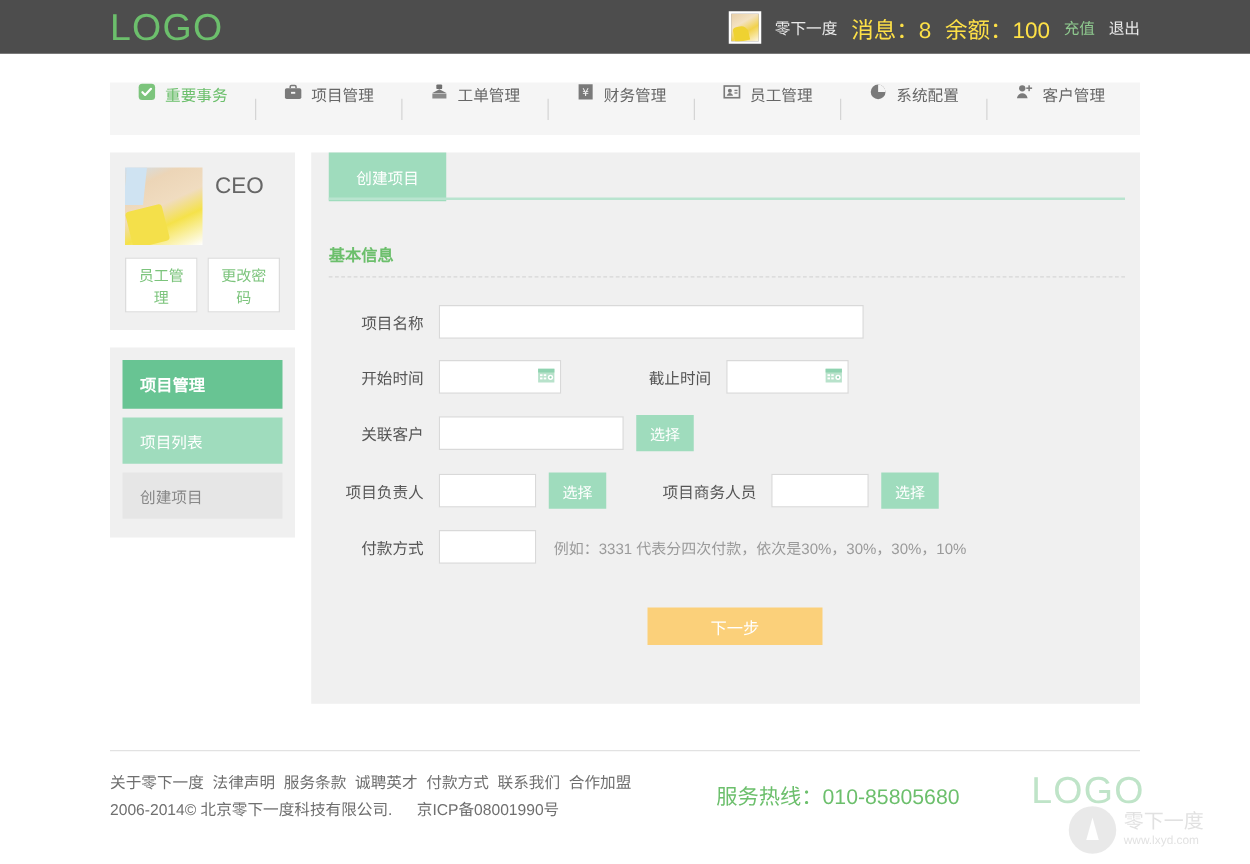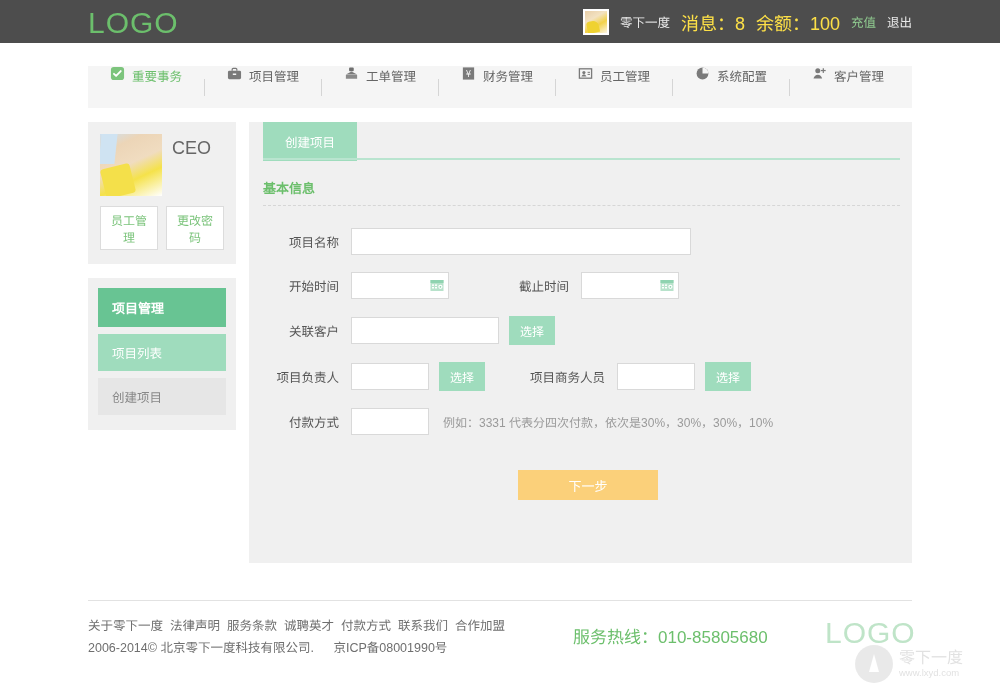--- a/index.html
+++ b/index.html
@@ -116,21 +116,21 @@
   .tab {
     display: inline-block; background: #9fdcbd; color: #ffffff;
     font-size: 12.5px; padding: 10px 22px; cursor: pointer;
   }
   .tab-underline {
     position: absolute; left: 14px; right: 12px; bottom: 0;
     height: 2px; background: #b9e4cf;
   }
   .section-title {
     color: #6cbf6c; font-size: 13px; font-weight: bold;
-    padding: 18px 0 8px 14px;
+    padding: 34px 0 8px 14px;
   }
   .dotted {
     margin: 0 12px 0 14px; height: 0;
     border-top: 1px dashed #d6d6d6;
   }
   .form { padding: 22px 0 0 0; }
   .row { display: flex; align-items: center; margin-bottom: 17px; }
   .lbl {
     font-size: 12.5px; color: #555555;
     width: 90px; text-align: right; margin-right: 12px; flex: none;

